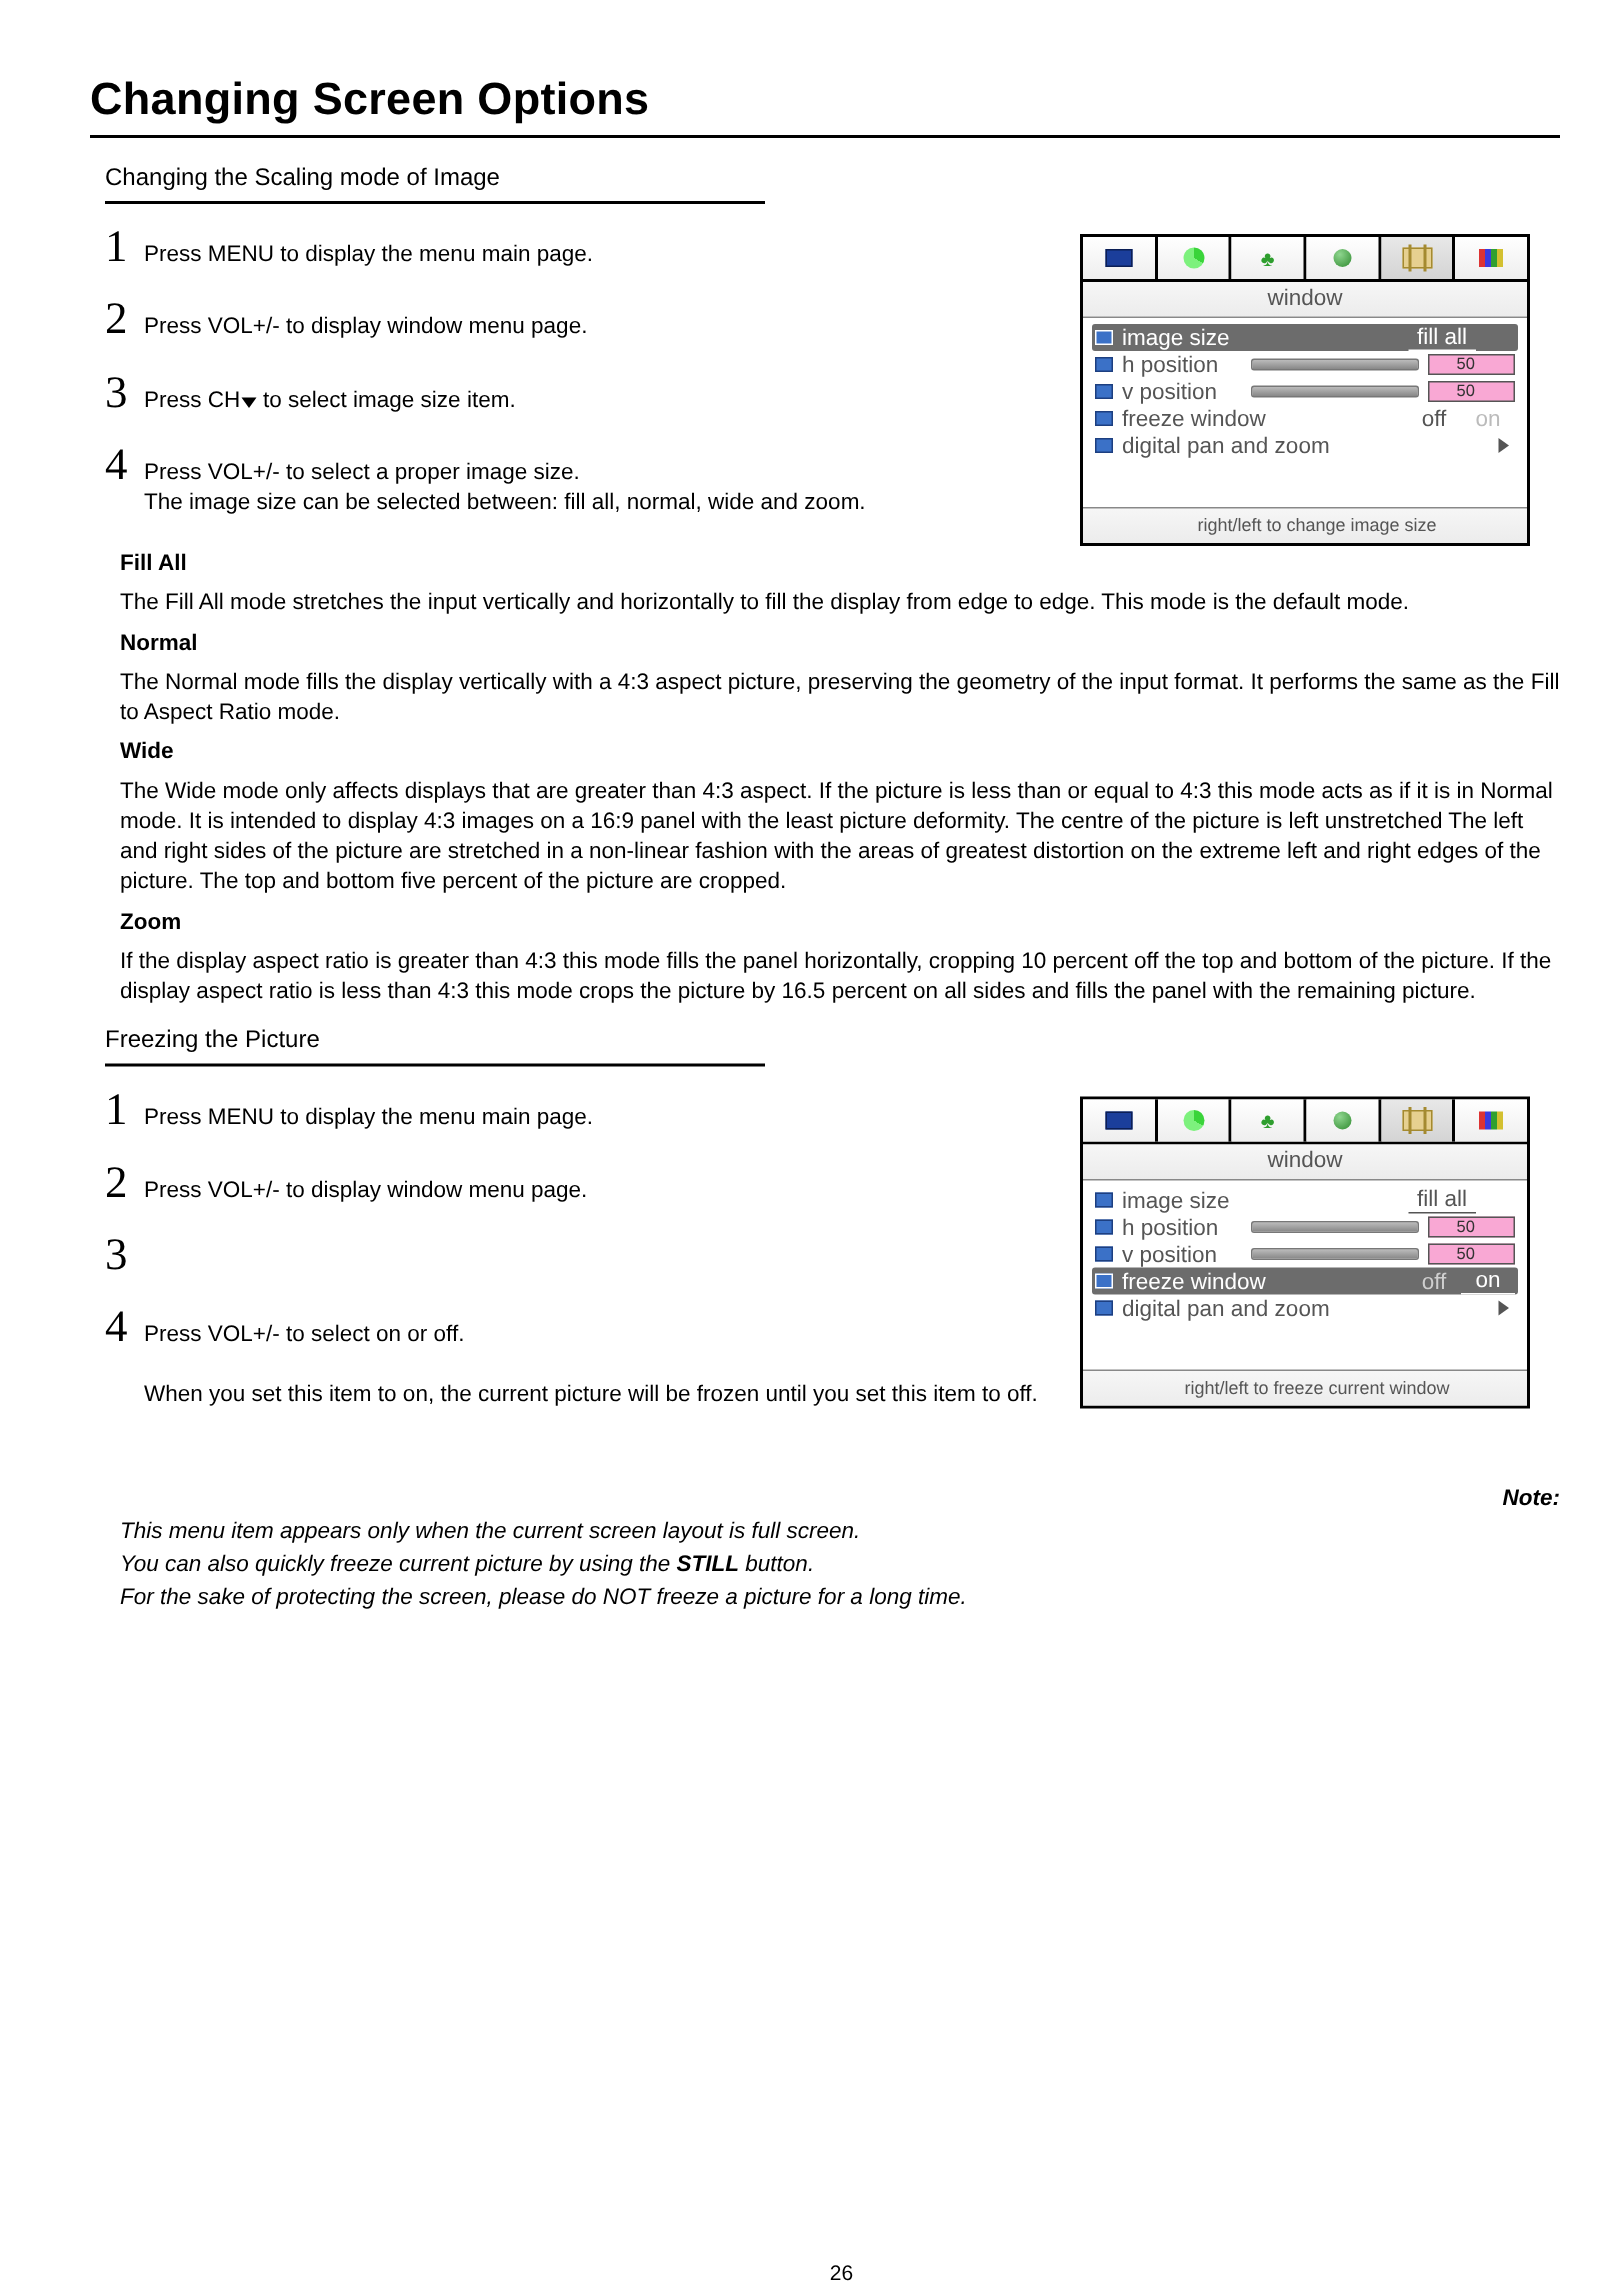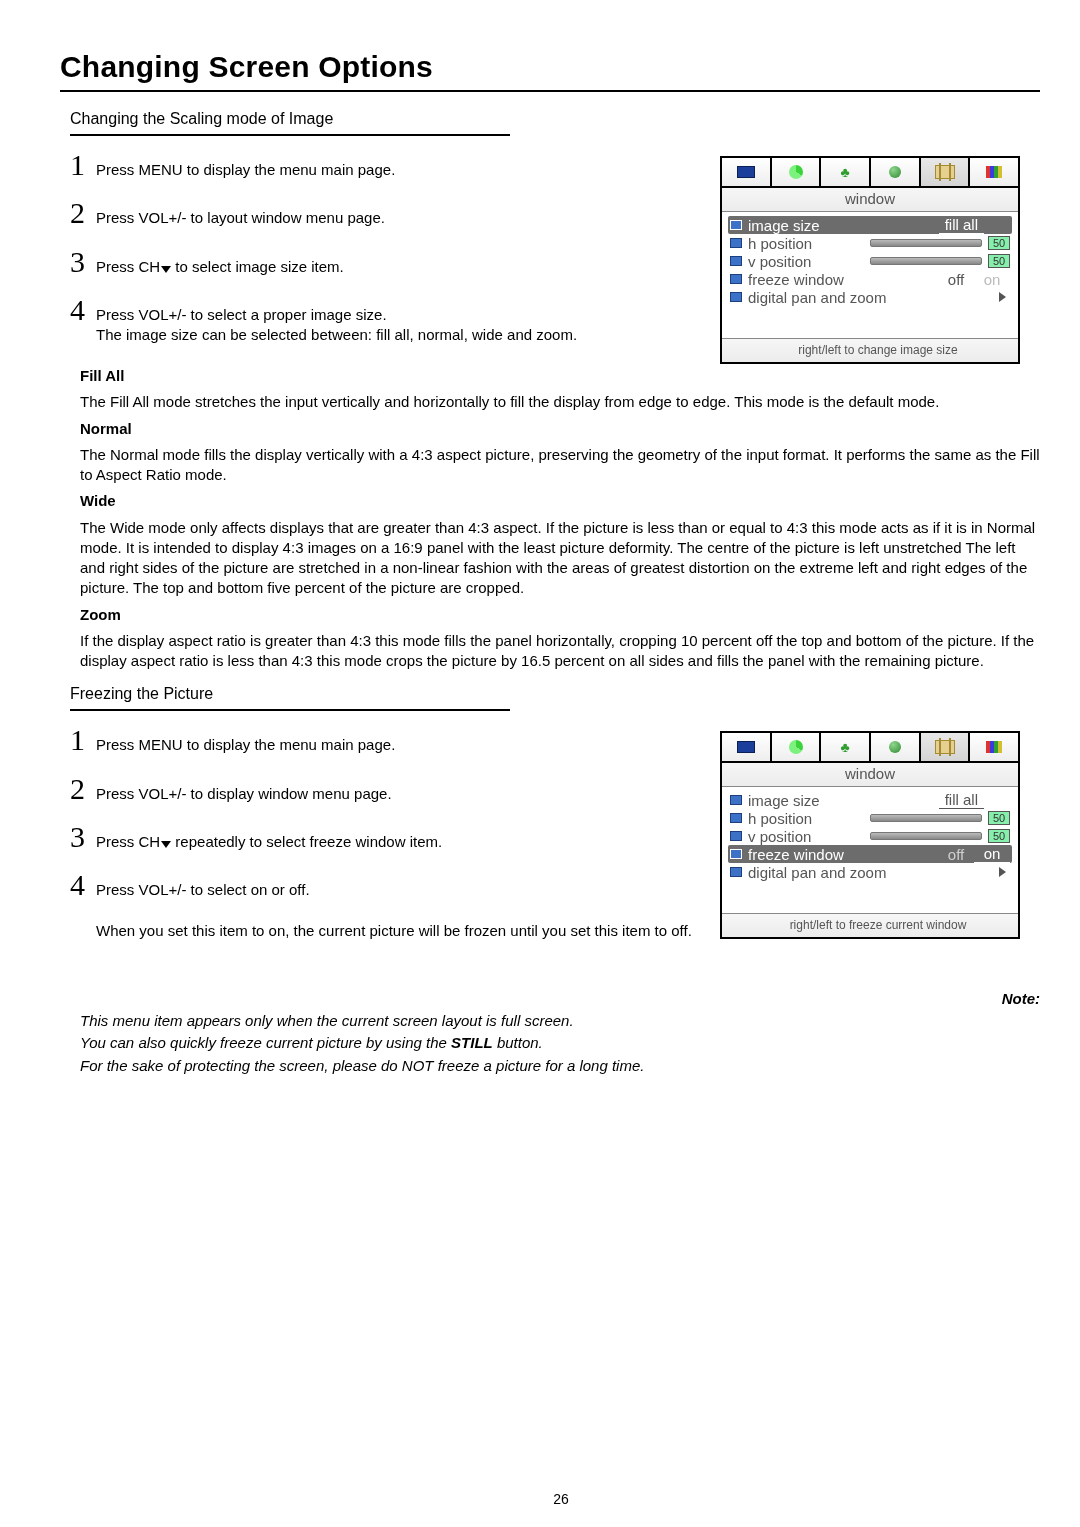--- a/index.html
+++ b/index.html
@@ -85,21 +85,21 @@
   .note {
     margin: 30px 0 0 20px;
     line-height: 1.35;
   }
   .note .label { font-weight: bold; font-style: italic; text-align: right; }
   .note p { font-style: italic; margin: 2px 0; }
   .note b { font-weight: bold; }
 
   .page-no {
     position: absolute;
-    bottom: 20px;
+    bottom: 4px;
     left: 0; right: 0;
     text-align: center;
     font-size: 14px;
     margin-left: 42px;
   }
 
   
   .osd {
     border: 2px solid #000;
     width: 300px;
@@ -149,26 +149,26 @@
     width: 10px; height: 8px;
     background: #3b71c7;
     border: 1px solid #1d3f80;
     margin-right: 6px;
     flex: 0 0 auto;
   }
   .osd-row.sel .sq { border-color:#fff; }
   .osd-row .lbl { flex: 1; }
   .osd-row .val-box {
     border: 1px solid #555;
-    padding: 0 0;
+    padding: 0 18px;
     font-size: 11px;
-    background: #86efac;
+    background: #f9a8d4;
     color: #333;
     min-width: 20px;
-    text-align: center;
+    text-align: left;
   }
   .osd-row .slider {
     width: 110px; height: 6px;
     background: linear-gradient(#bbb,#888);
     border: 1px solid #777;
     border-radius: 2px;
     margin-right: 6px;
   }
   .osd-row .opt { width: 36px; text-align:center; }
   .osd-row .opt.dim { color:#bbb; }
@@ -218,21 +218,21 @@
     <div class="left">
       <div class="step">
         <div class="num">1</div>
         <div class="txt">
           <span>Press </span><b>MENU</b><span> to display the menu main page.</span>
         </div>
       </div>
       <div class="step">
         <div class="num">2</div>
         <div class="txt">
-          <span>Press </span><b>VOL+/-</b><span> to layout </span><b>window</b><span> menu page.</span>
+          <span>Press </span><b>VOL+/-</b><span> to display </span><b>window</b><span> menu page.</span>
         </div>
       </div>
       <div class="step">
         <div class="num">3</div>
         <div class="txt">
           <span>Press </span><b>CH</b><span class="chev"></span><span> to select </span><b>image size</b><span> item.</span>
         </div>
       </div>
       <div class="step">
         <div class="num">4</div>
@@ -326,23 +326,20 @@
         </div>
       </div>
       <div class="step">
         <div class="num">2</div>
         <div class="txt">
           <span>Press </span><b>VOL+/-</b><span> to display window menu page.</span>
         </div>
       </div>
       <div class="step">
         <div class="num">3</div>
-        <div class="txt">
-          <span>Press </span><b>CH</b><span class="chev"></span><span> repeatedly to select </span><b>freeze window</b><span> item.</span>
-        </div>
       </div>
       <div class="step">
         <div class="num">4</div>
         <div class="txt">
           <span>Press </span><b>VOL+/-</b><span> to select </span><b>on</b><span> or </span><b>off</b><span>.</span>
           <br><br>
           <span>When you set this item to </span><b>on</b><span>, the current picture will be frozen until you set this item to </span><b>off</b><span>.</span>
         </div>
       </div>
     </div>

